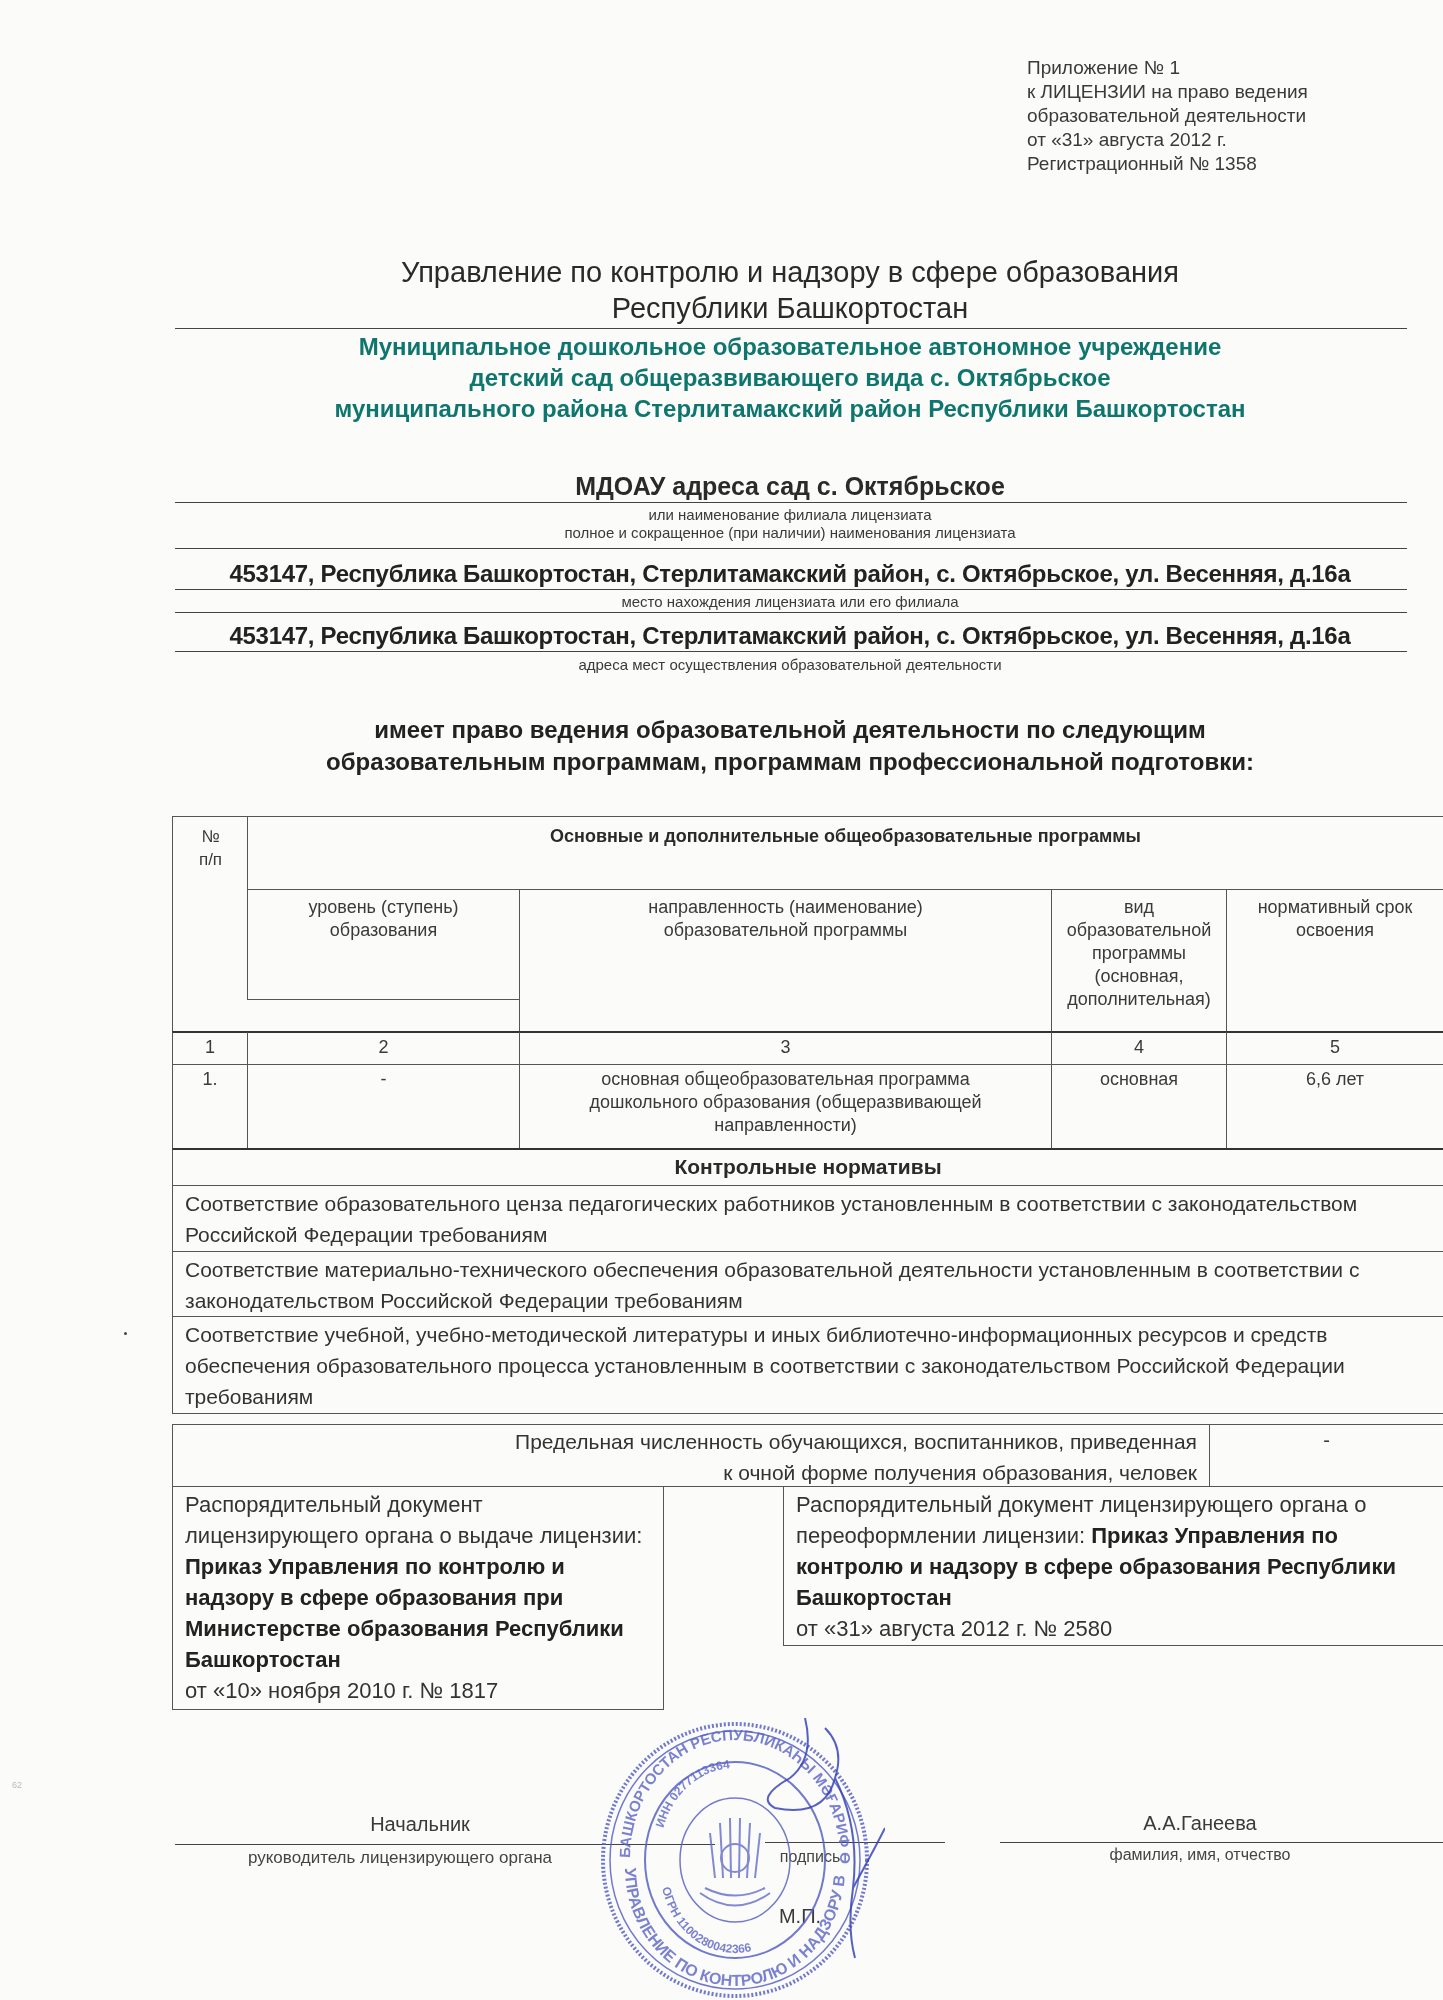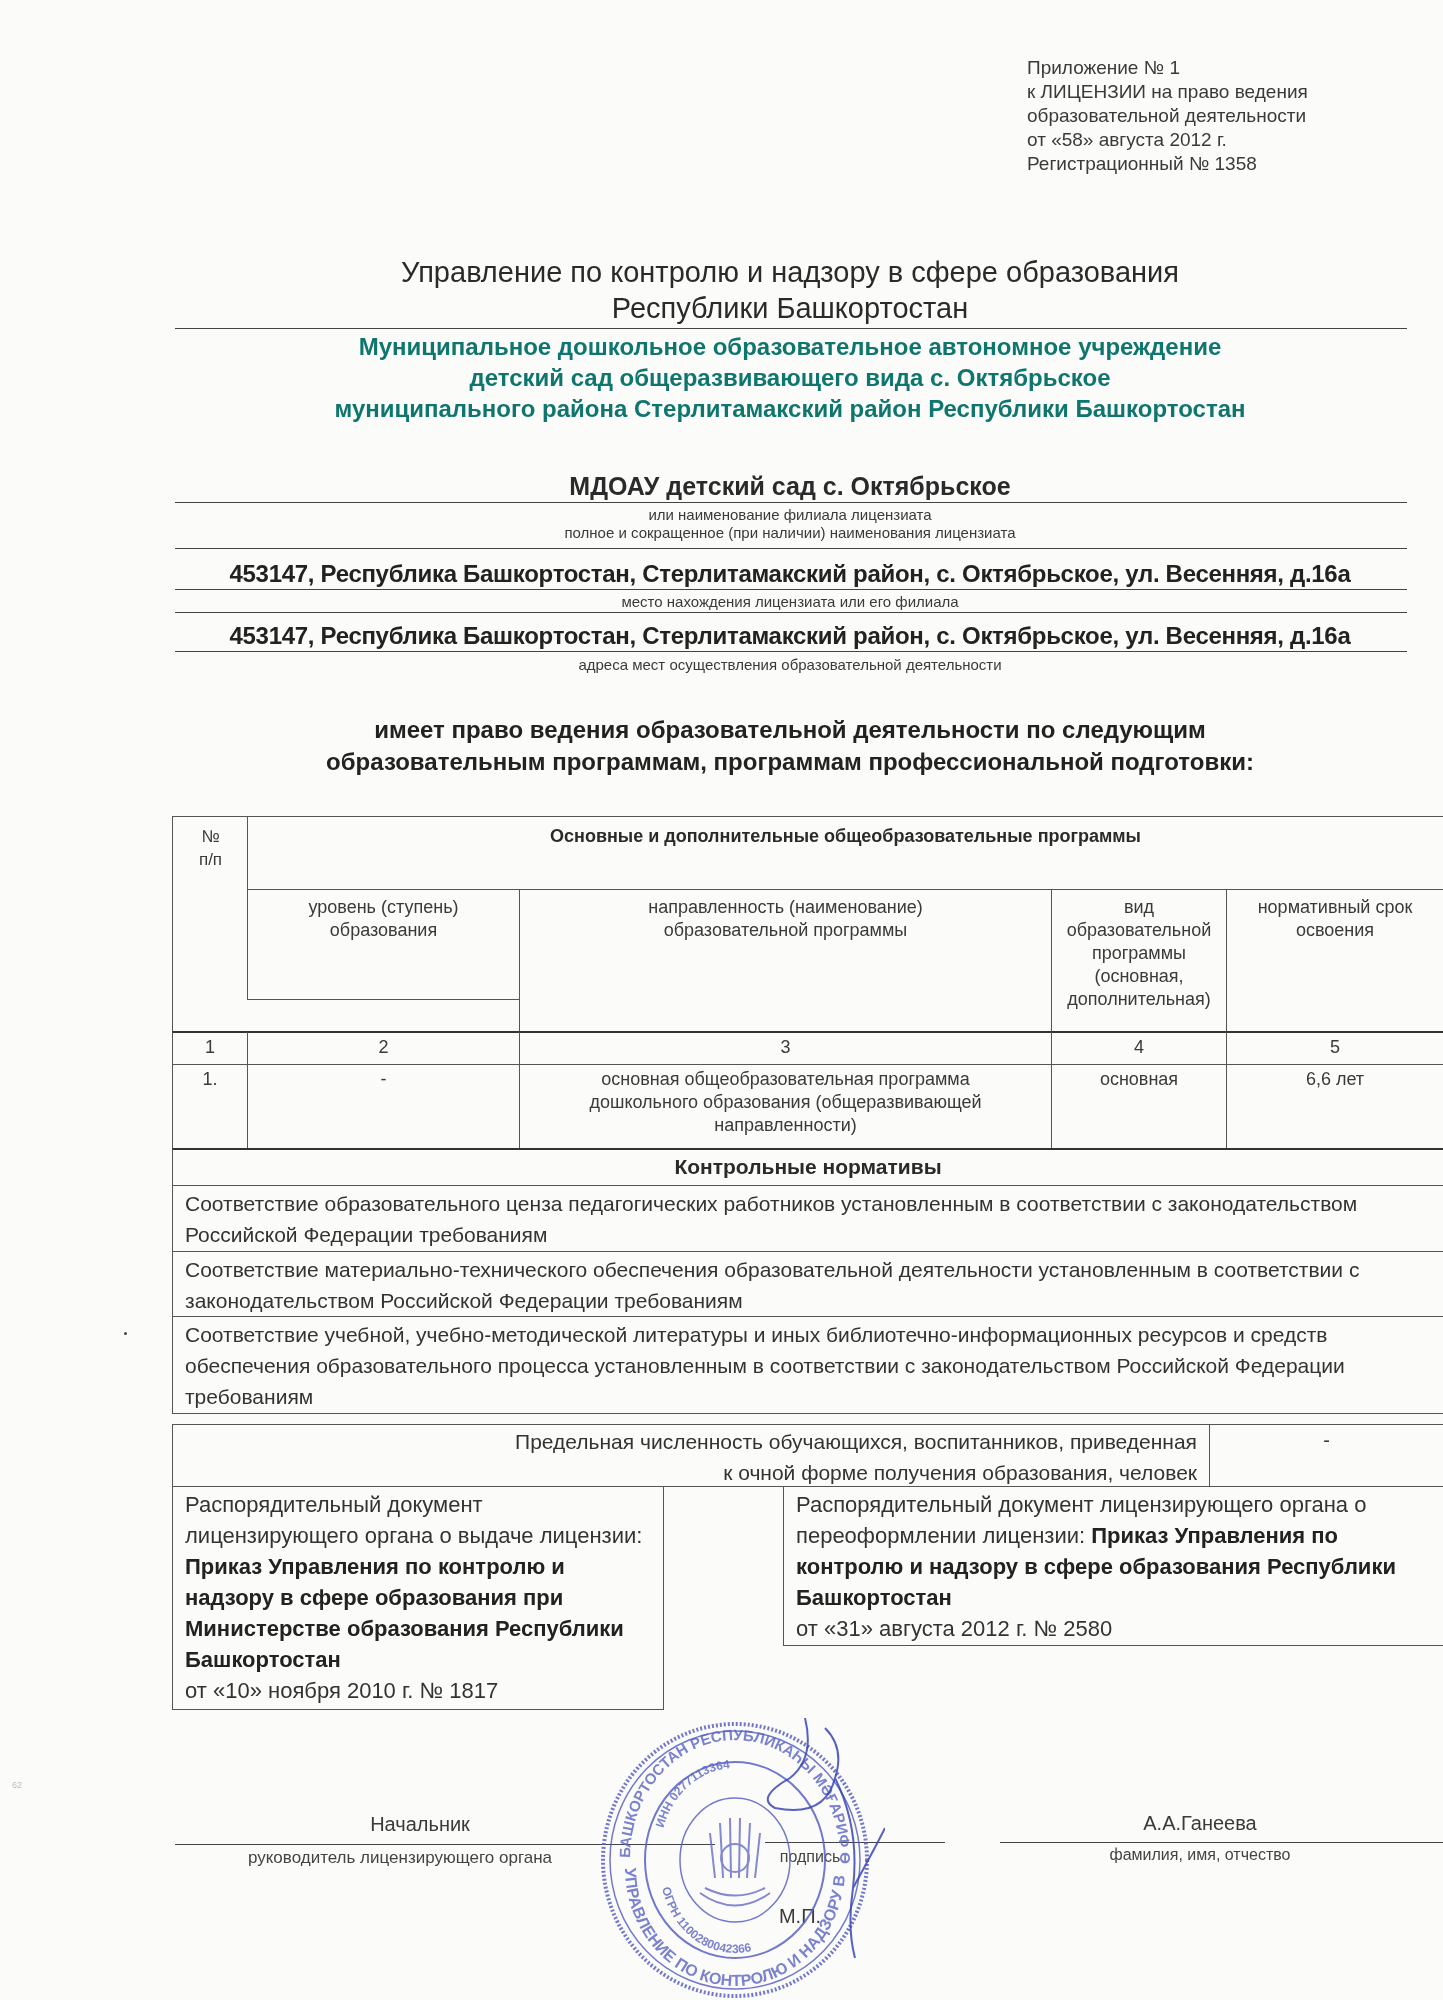--- a/index.html
+++ b/index.html
@@ -57,37 +57,37 @@
     .stamp { left: 585px; top: 1718px; width: 300px; height: 280px; }
     .mark { font-size: 9px; color: #bbb; }
   </style>
 </head>
 <body>
 
 <div class="abs annex">
   <div>Приложение № 1</div>
   <div>к ЛИЦЕНЗИИ на право ведения</div>
   <div>образовательной деятельности</div>
-  <div>от «58»  августа  2012 г.</div>
+  <div>от «31»  августа  2012 г.</div>
   <div>Регистрационный  №  1358</div>
 </div>
 
 <div class="abs title" style="top:254px;">
   <div>Управление по контролю и надзору в сфере образования</div>
   <div>Республики Башкортостан</div>
 </div>
 <div class="hline" style="left:175px; width:1232px; top:328px;"></div>
 
 <div class="abs licensee" style="top:331px;">
   <div>Муниципальное дошкольное образовательное автономное учреждение</div>
   <div>детский сад общеразвивающего вида с. Октябрьское</div>
   <div>муниципального района Стерлитамакский район Республики  Башкортостан</div>
 </div>
 
-<div class="abs short-name" style="top:472px;">МДОАУ детский сад с. Октябрьское</div>
+<div class="abs short-name" style="top:472px;">МДОАУ адреса сад с. Октябрьское</div>
 <div class="hline" style="left:175px; width:1232px; top:502px;"></div>
 <div class="abs caption" style="top:506px;">
   <div>или наименование филиала лицензиата</div>
   <div>полное и сокращенное (при наличии) наименования лицензиата</div>
 </div>
 <div class="hline" style="left:175px; width:1232px; top:548px;"></div>
 
 <div class="abs address" style="top:560px;">453147, Республика Башкортостан, Стерлитамакский район, с. Октябрьское, ул. Весенняя, д.16а</div>
 <div class="hline" style="left:175px; width:1232px; top:589px;"></div>
 <div class="abs caption" style="top:593px;">место нахождения лицензиата или его филиала</div>

